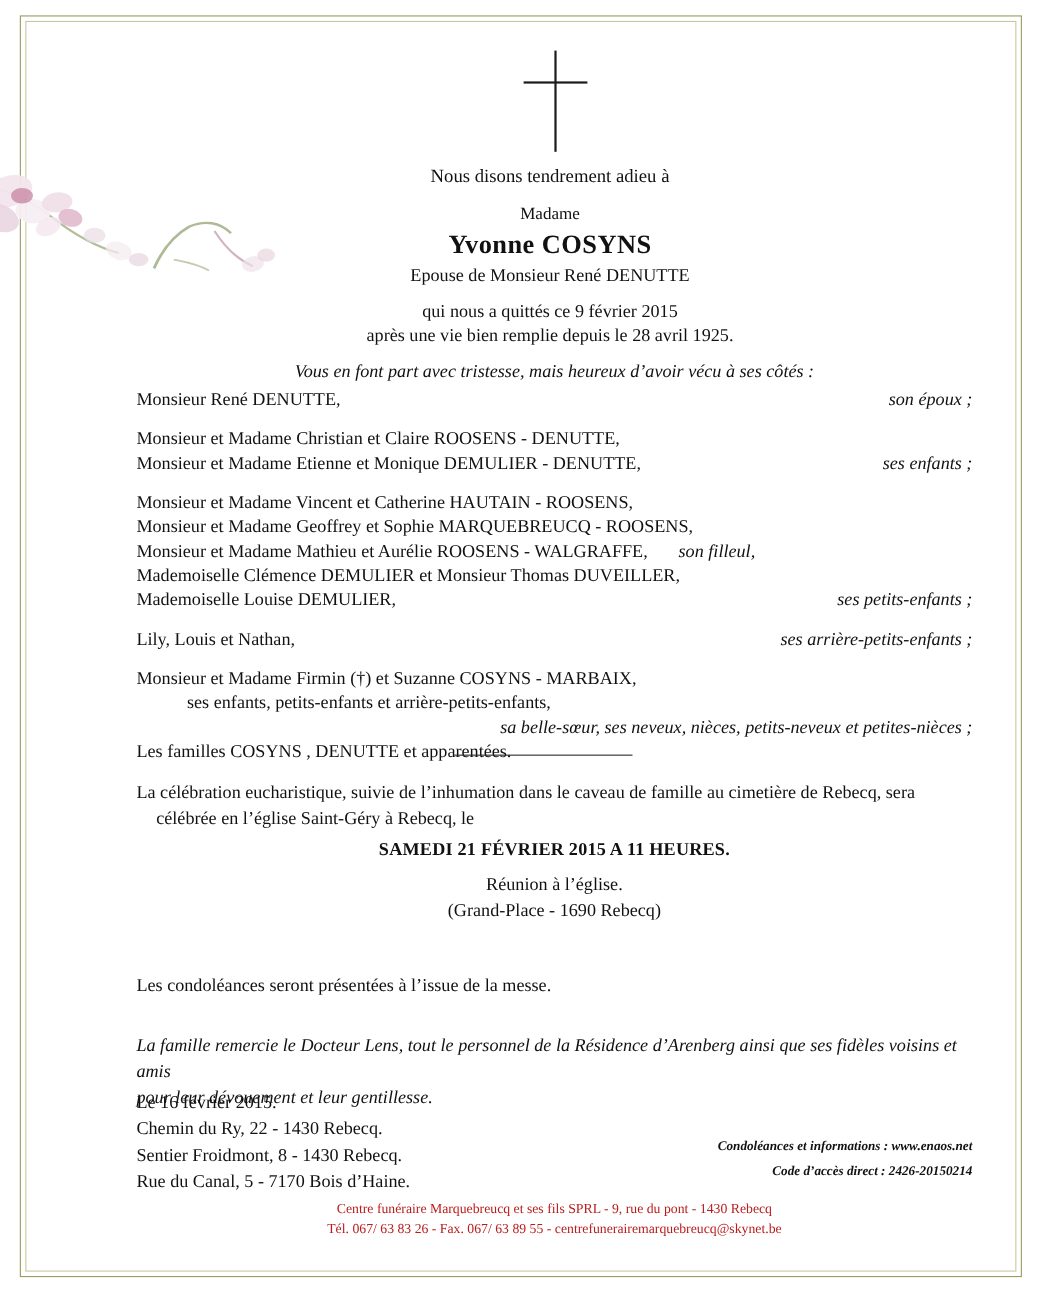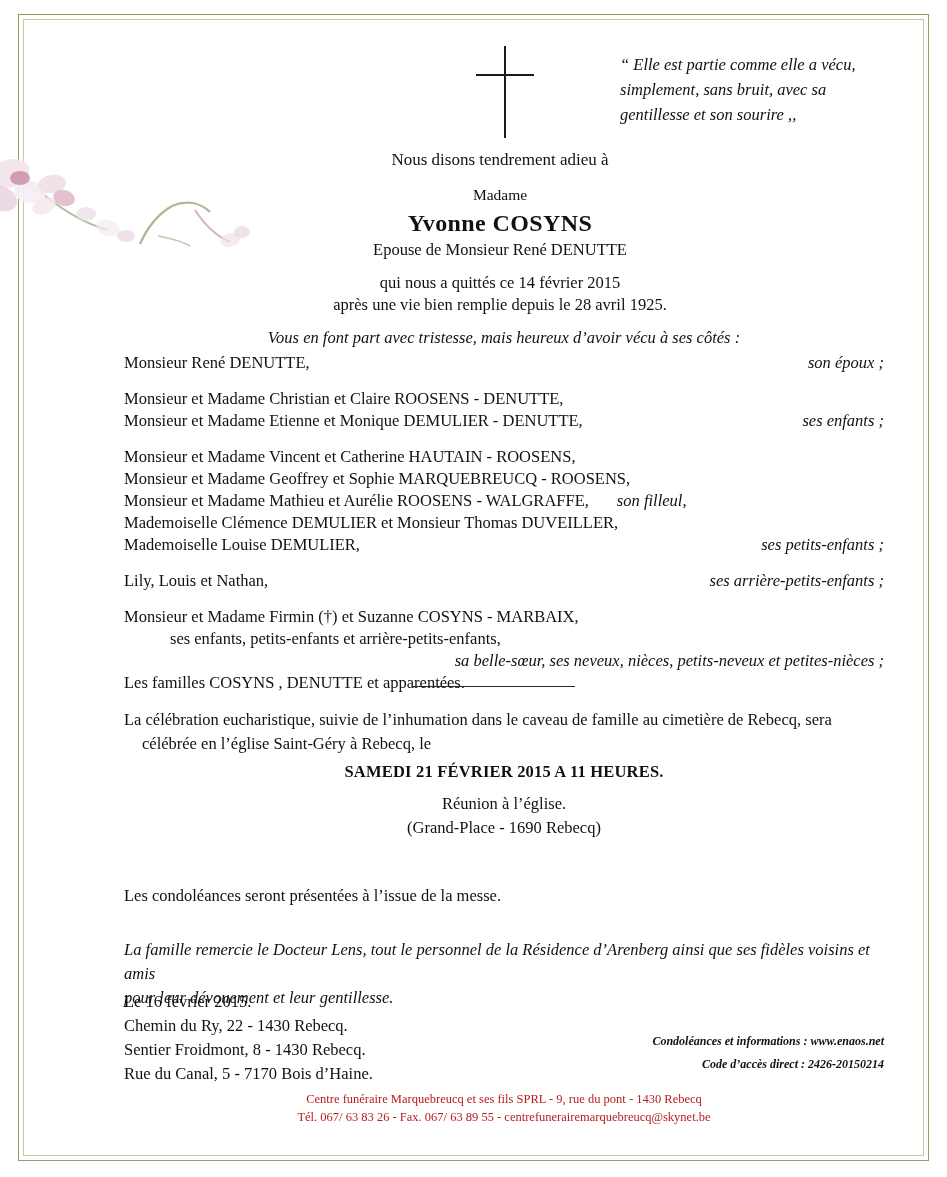--- a/index.html
+++ b/index.html
@@ -271,28 +271,27 @@
       <ellipse cx="252" cy="92" rx="8" ry="6" fill="#e6cfdb" opacity="0.6"></ellipse>
       <path d="M168 96 C178 98 190 100 200 106" stroke="#9aa77a" stroke-width="1.6" fill="none" opacity="0.6"></path>
     </g>
   </svg>
 
   <div class="cross">
     <div class="v"></div>
     <div class="h"></div>
   </div>
 
-  <div class="quote">“ Elle est partie comme elle a vécu, simplement, sans bruit, avec sa gentillesse et son sourire ,,</div>
 
   <div class="center-block l-madame">Madame</div>
   <div class="center-block l-adieu">Nous disons tendrement adieu à</div>
   <div class="center-block l-name">Yvonne COSYNS</div>
   <div class="center-block l-spouse">Epouse de Monsieur René DENUTTE</div>
   <div class="center-block l-died">
-    <div>qui nous a quittés ce 14 février 2015</div>
+    <div>qui nous a quittés ce 9 février 2015</div>
     <div>après une vie bien remplie depuis le 28 avril 1925.</div>
   </div>
 
   <div class="announce">Vous en font part avec tristesse, mais heureux d’avoir vécu à ses côtés :</div>
 
   <div class="family" id="family-list">
       <div class="fgroup">
         <div class="frow"><span class="names">Monsieur René DENUTTE,</span><span class="rel">son époux ;</span></div>
       </div>
       <div class="fgroup">

